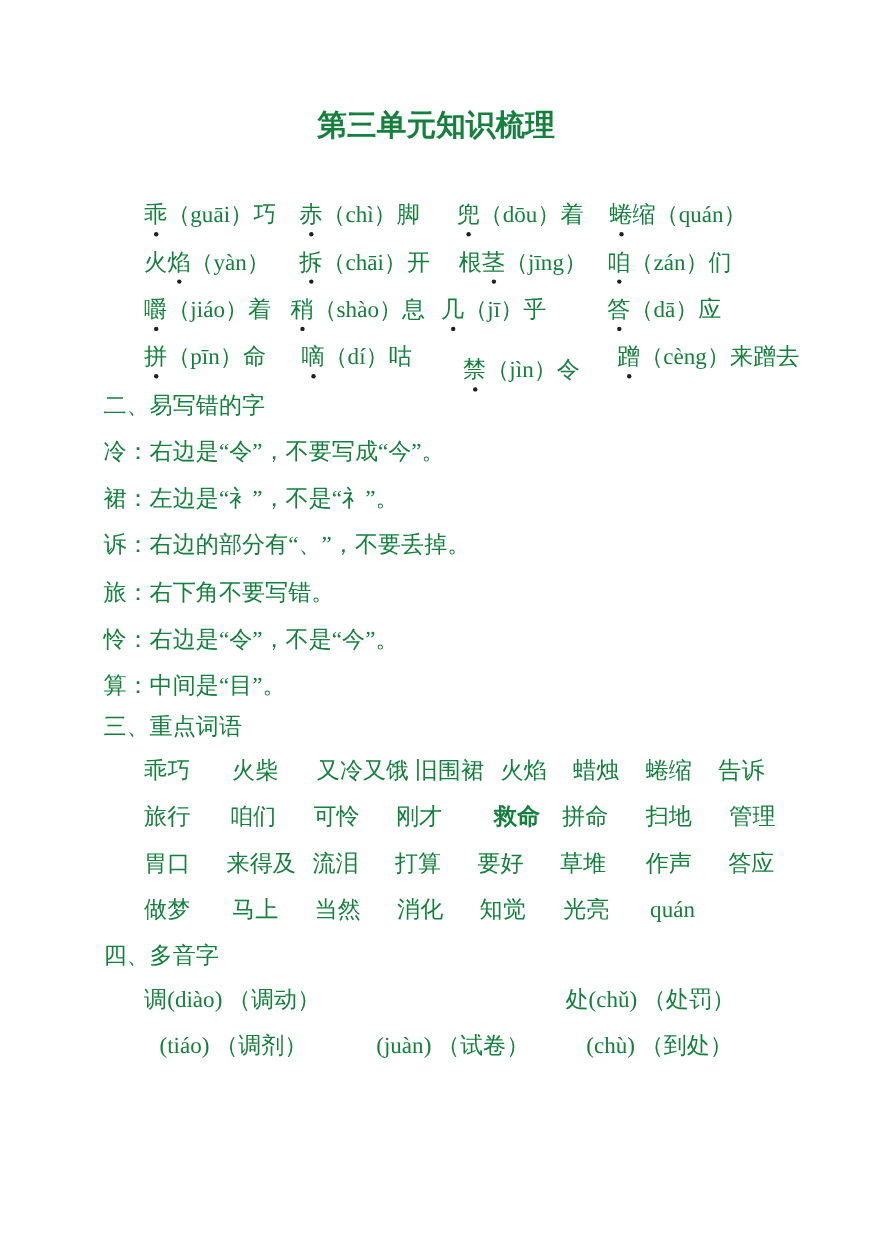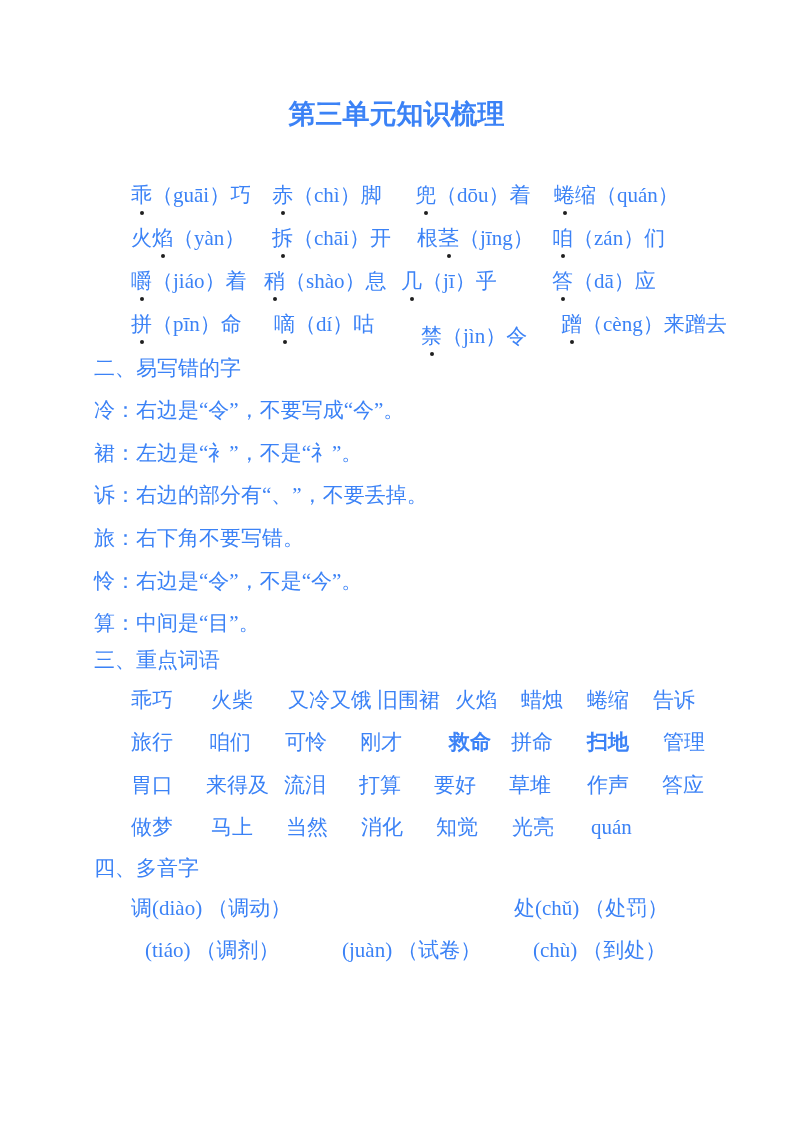--- a/index.html
+++ b/index.html
@@ -1,21 +1,21 @@
 <!DOCTYPE html>
 <html><head>
 <meta charset="utf-8">
 <style>
   html, body { margin: 0; padding: 0; background: #ffffff; }
   .page {
     position: relative;
     width: 793px;
     height: 1122px;
     background: #ffffff;
-    color: #3b82f6;
+    color: #15803d;
     font-family: "Liberation Serif", "DejaVu Serif", serif;
     overflow: hidden;
   }
   .title {
     position: absolute;
     top: 97px;
     left: 0;
     width: 793px;
     margin: 0;
     text-align: center;
@@ -117,21 +117,21 @@
         <span class="word" style="left: 587px;">蜷缩</span>
         <span class="word" style="left: 653px;">告诉</span>
       </div>
       <div class="row" style="top: 729px;">
         <span class="word" style="left: 131px;">旅行</span>
         <span class="word" style="left: 209px;">咱们</span>
         <span class="word" style="left: 285px;">可怜</span>
         <span class="word" style="left: 360px;">刚才</span>
         <span class="word" style="left: 449px; font-weight: bold;">救命</span>
         <span class="word" style="left: 511px;">拼命</span>
-        <span class="word" style="left: 587px; font-weight: bold;">扫地</span>
+        <span class="word" style="left: 587px;">扫地</span>
         <span class="word" style="left: 663px;">管理</span>
       </div>
       <div class="row" style="top: 772px;">
         <span class="word" style="left: 131px;">胃口</span>
         <span class="word" style="left: 206px;">来得及</span>
         <span class="word" style="left: 284px;">流泪</span>
         <span class="word" style="left: 359px;">打算</span>
         <span class="word" style="left: 434px;">要好</span>
         <span class="word" style="left: 509px;">草堆</span>
         <span class="word" style="left: 587px;">作声</span>

